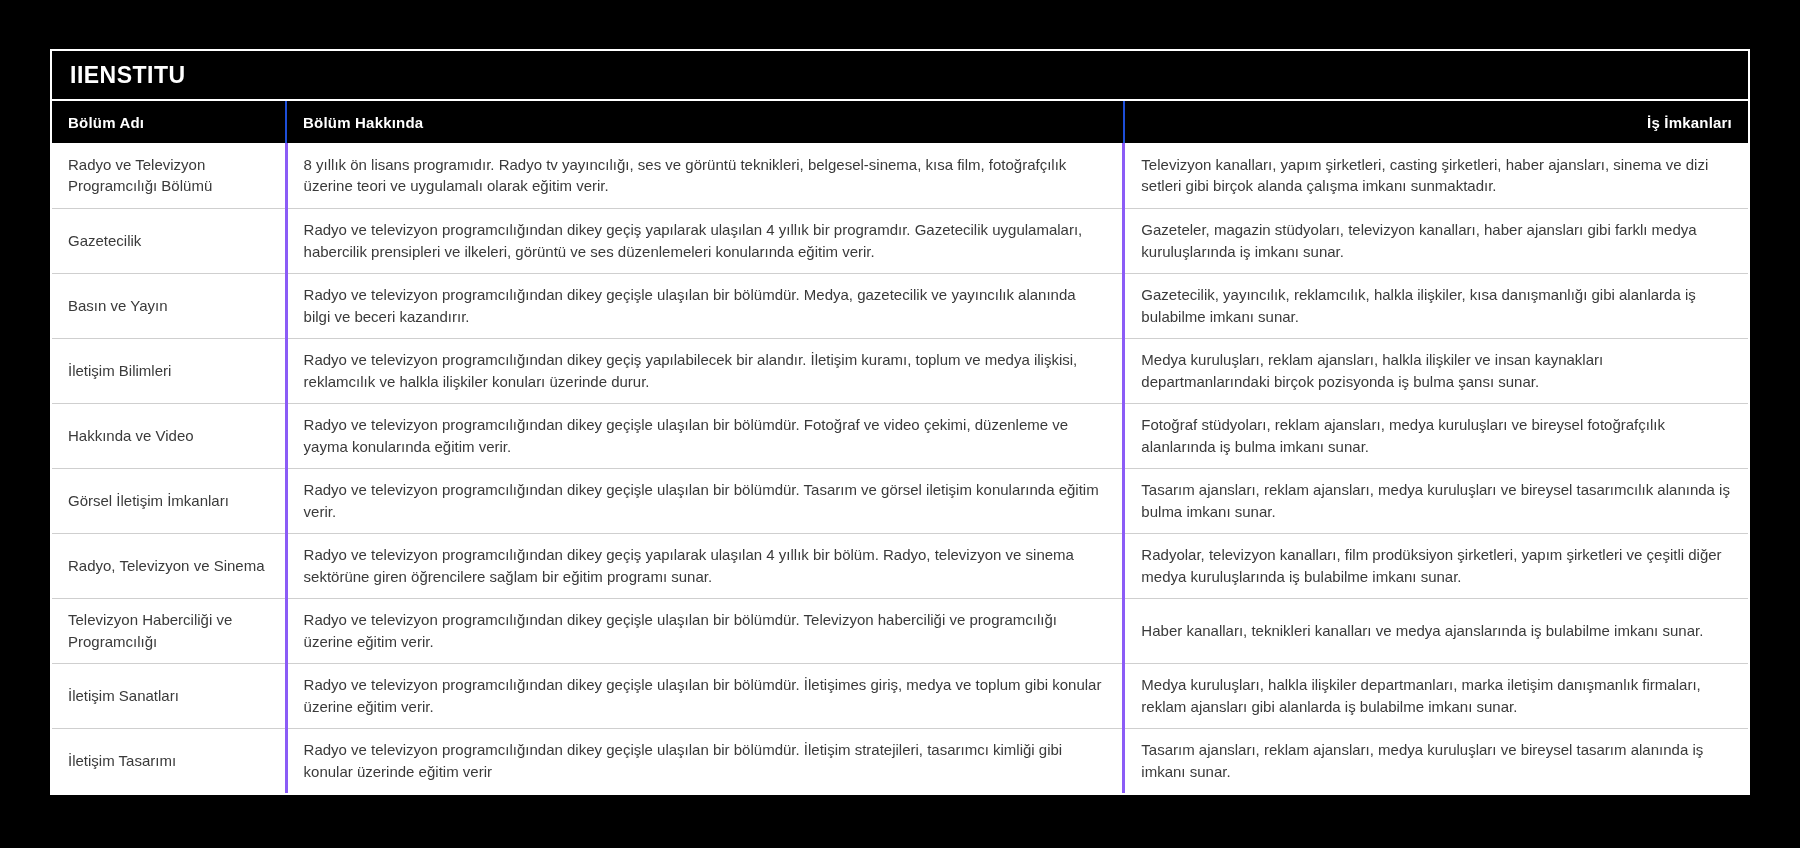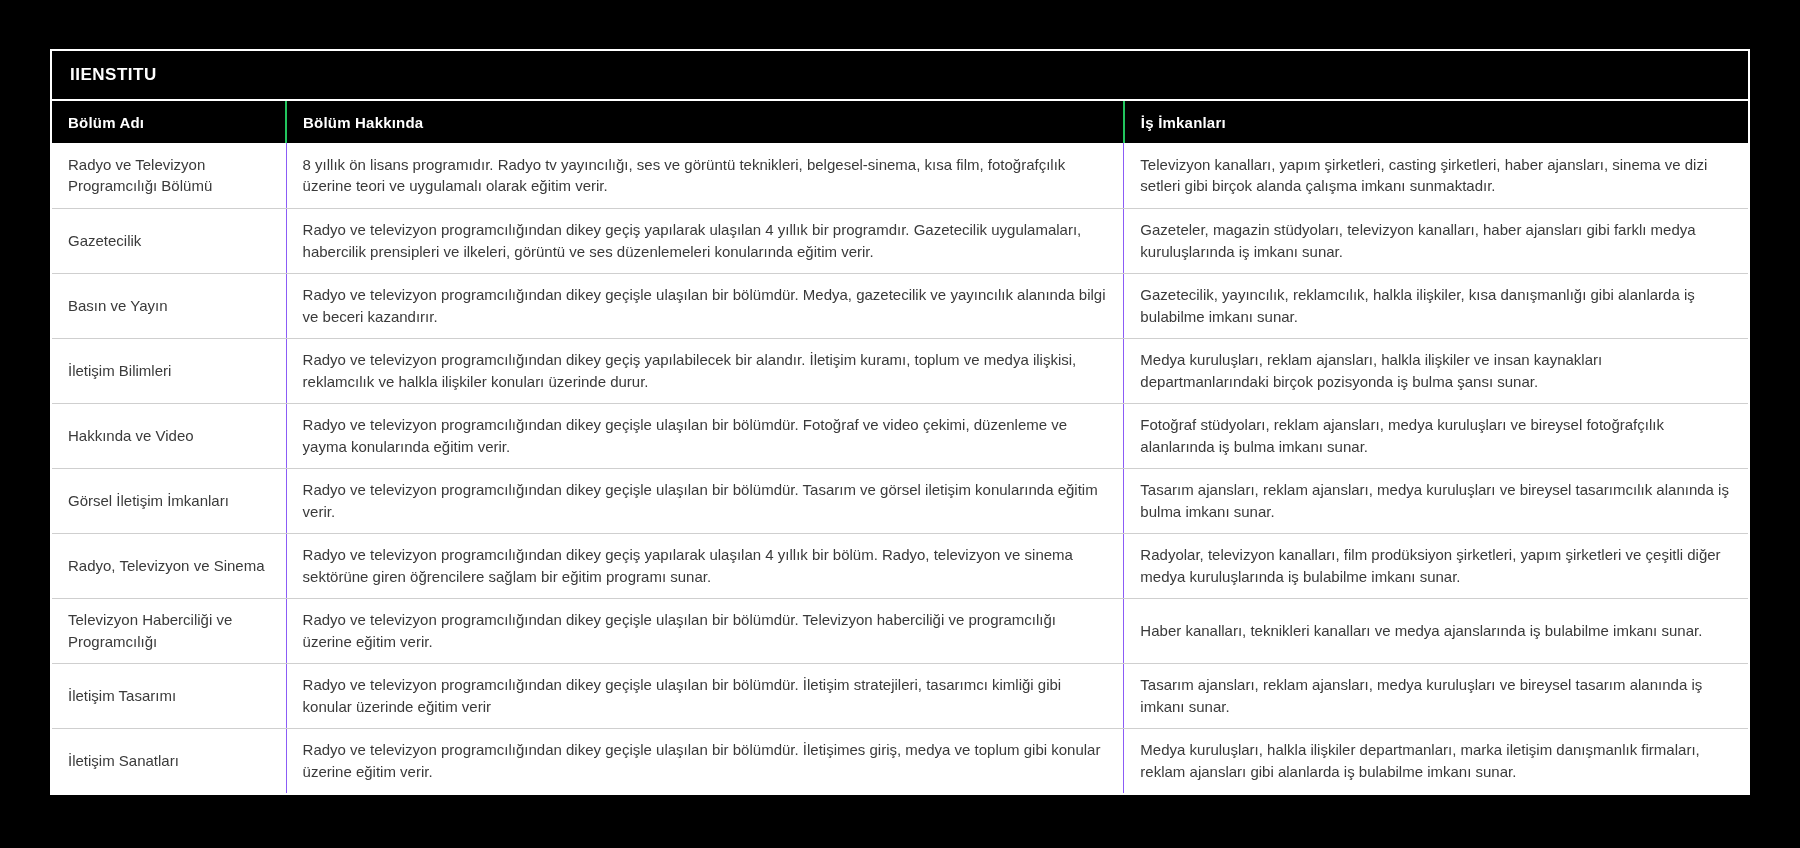--- a/index.html
+++ b/index.html
@@ -29,21 +29,21 @@
     background: #000000;
     border-bottom: 2px solid #ffffff;
     display: flex;
     align-items: center;
     padding: 0 18px;
     box-sizing: border-box;
   }
   .title {
     margin: 0;
     color: #ffffff;
-    font-size: 17px;
+    font-size: 23px;
     font-weight: bold;
     letter-spacing: 0.5px;
   }
   table.dept-table {
     width: 100%;
     border-collapse: collapse;
     table-layout: fixed;
     background: #ffffff;
   }
   col.c1 { width: 13.8%; }
@@ -51,35 +51,35 @@
   col.c3 { width: 36.8%; }
   thead th {
     background: #000000;
     color: #ffffff;
     font-size: 15px;
     font-weight: bold;
     text-align: left;
     padding: 0 16px;
     height: 42px;
     box-sizing: border-box;
-    border-right: 2px solid #22c55e;
+    border-right: 2px solid #1d4ed8;
     vertical-align: middle;
     letter-spacing: 0.2px;
   }
-  thead th:last-child { border-right: none; }
+  thead th:last-child { border-right: none; text-align: right; }
   tbody td {
     font-size: 15px;
     color: #3a3a3a;
     padding: 8px 16px;
     height: 65px;
     box-sizing: border-box;
     vertical-align: middle;
     line-height: 1.42;
     border-bottom: 1px solid #cfcfcf;
-    border-right: 1px solid #8b5cf6;
+    border-right: 3px solid #8b5cf6;
     background: #ffffff;
     word-wrap: break-word;
   }
   tbody td:last-child { border-right: none; }
   tbody tr:last-child td { border-bottom: none; }
 </style>
 </head>
 <body>
 
 <div class="stage">
@@ -135,25 +135,25 @@
             <td>Radyo, Televizyon ve Sinema</td>
             <td>Radyo ve televizyon programcılığından dikey geçiş yapılarak ulaşılan 4 yıllık bir bölüm. Radyo, televizyon ve sinema sektörüne giren öğrencilere sağlam bir eğitim programı sunar.</td>
             <td>Radyolar, televizyon kanalları, film prodüksiyon şirketleri, yapım şirketleri ve çeşitli diğer medya kuruluşlarında iş bulabilme imkanı sunar.</td>
           </tr>
           <tr>
             <td>Televizyon Haberciliği ve Programcılığı</td>
             <td>Radyo ve televizyon programcılığından dikey geçişle ulaşılan bir bölümdür. Televizyon haberciliği ve programcılığı üzerine eğitim verir.</td>
             <td>Haber kanalları, teknikleri kanalları ve medya ajanslarında iş bulabilme imkanı sunar.</td>
           </tr>
           <tr>
+            <td>İletişim Sanatları</td>
+            <td>Radyo ve televizyon programcılığından dikey geçişle ulaşılan bir bölümdür. İletişimes giriş, medya ve toplum gibi konular üzerine eğitim verir.</td>
+            <td>Medya kuruluşları, halkla ilişkiler departmanları, marka iletişim danışmanlık firmaları, reklam ajansları gibi alanlarda iş bulabilme imkanı sunar.</td>
+          </tr>
+          <tr>
             <td>İletişim Tasarımı</td>
             <td>Radyo ve televizyon programcılığından dikey geçişle ulaşılan bir bölümdür. İletişim stratejileri, tasarımcı kimliği gibi konular üzerinde eğitim verir</td>
             <td>Tasarım ajansları, reklam ajansları, medya kuruluşları ve bireysel tasarım alanında iş imkanı sunar.</td>
-          </tr>
-          <tr>
-            <td>İletişim Sanatları</td>
-            <td>Radyo ve televizyon programcılığından dikey geçişle ulaşılan bir bölümdür. İletişimes giriş, medya ve toplum gibi konular üzerine eğitim verir.</td>
-            <td>Medya kuruluşları, halkla ilişkiler departmanları, marka iletişim danışmanlık firmaları, reklam ajansları gibi alanlarda iş bulabilme imkanı sunar.</td>
           </tr>
         </tbody>
     </table>
   </section>
 </div>
 
 </body></html>

